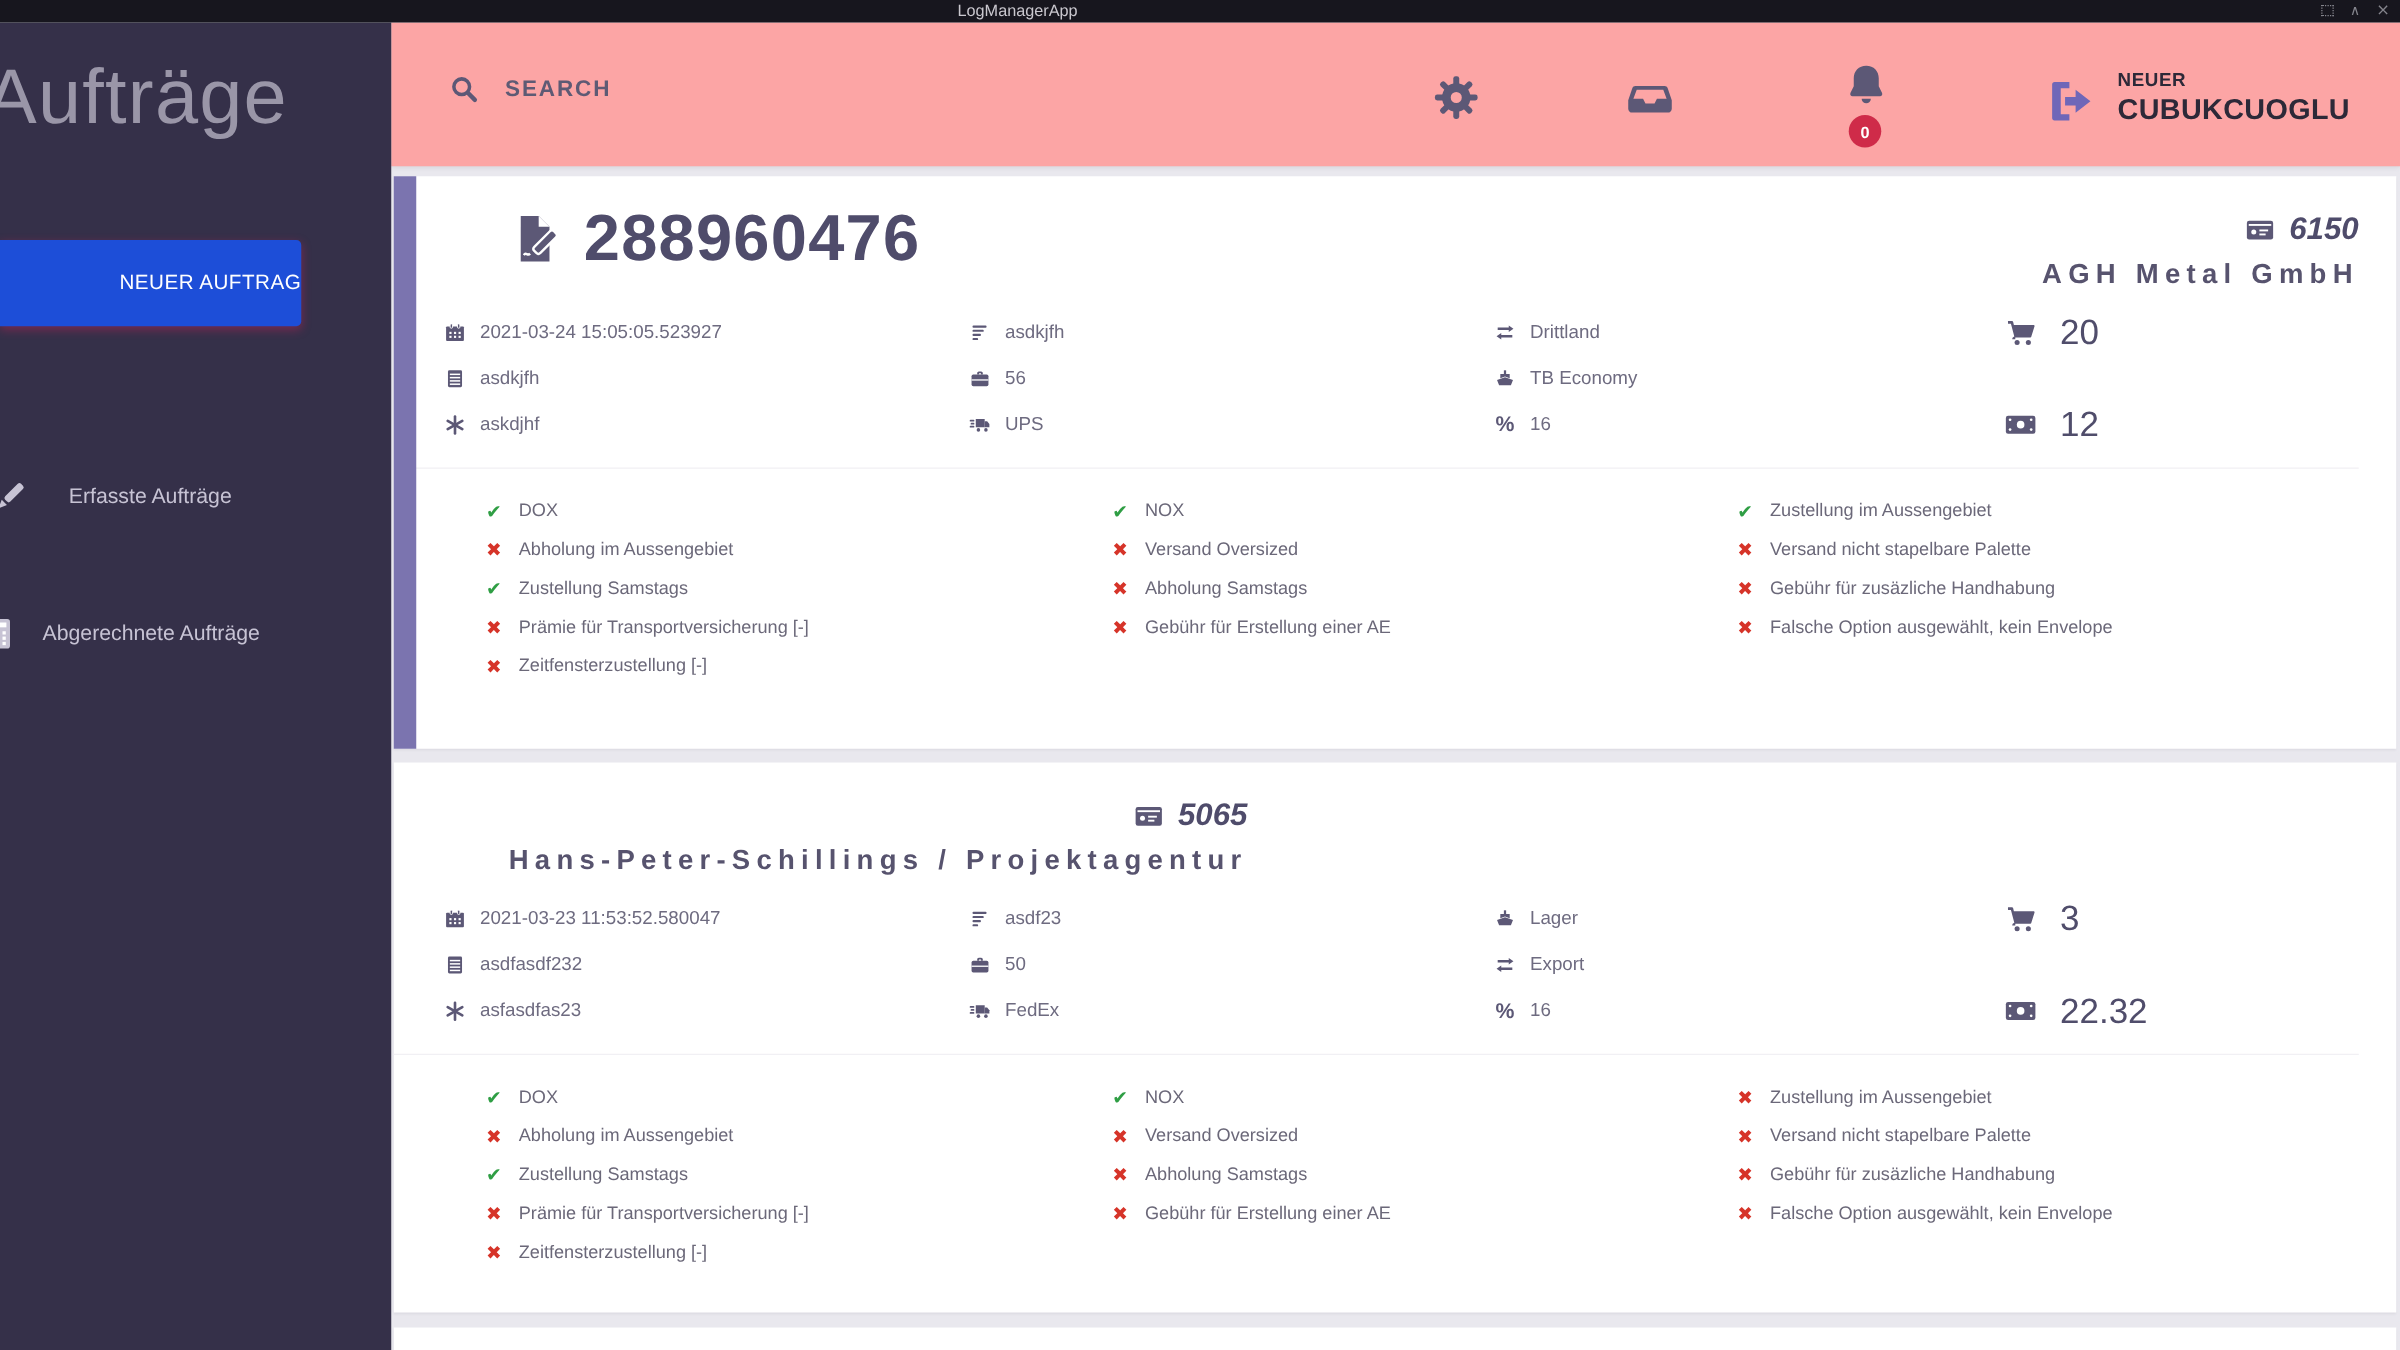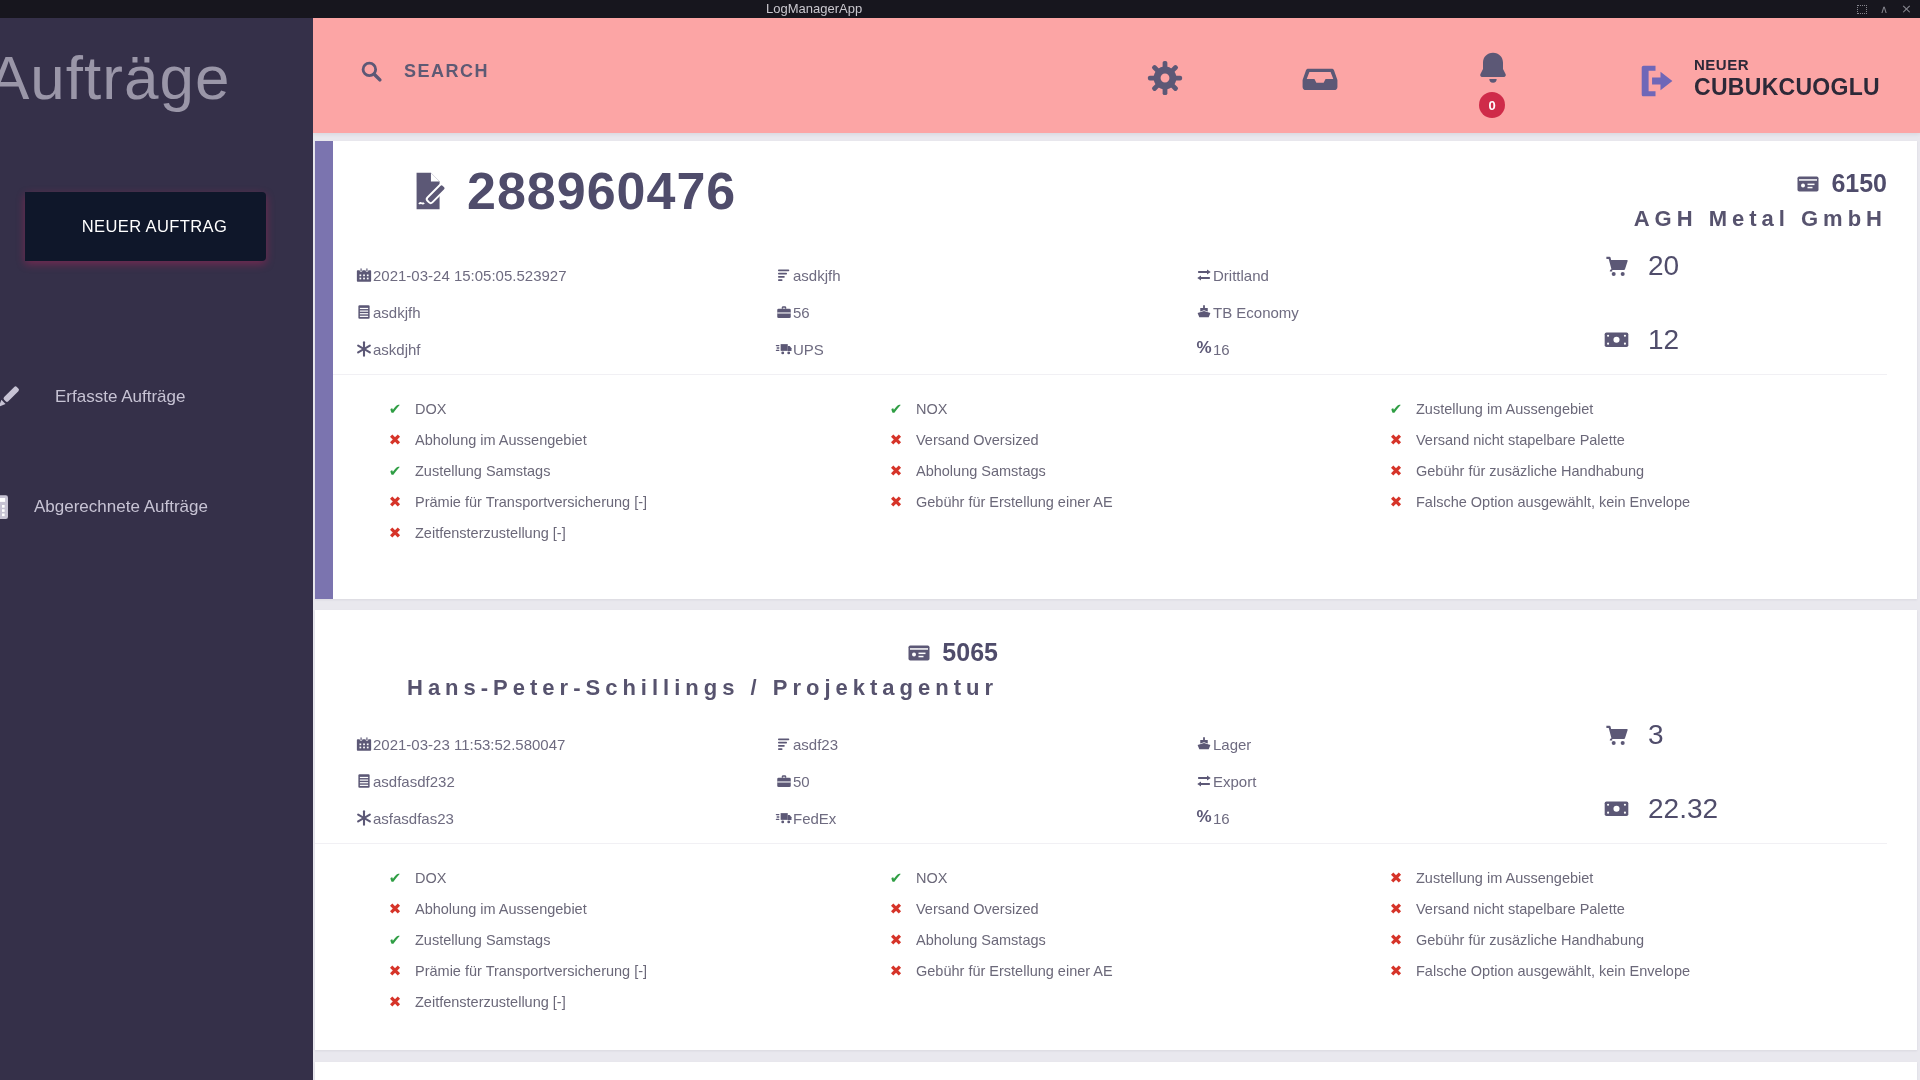--- a/index.html
+++ b/index.html
@@ -13,23 +13,23 @@
   .tb-title{position:absolute;left:766px;top:1px;font-size:13px;color:#c9c7ce;}
   .win-controls{position:absolute;right:8px;top:3px;display:flex;gap:13px;align-items:center;color:#85858d;}
   .wc{font-size:11px;line-height:11px;font-family:"DejaVu Sans",sans-serif;}
   .wc-restore{width:8px;height:7px;border:1px dotted #85858d;}
   .wc-min::before{content:"\2227";}
   .wc-close::before{content:"\00D7";font-size:13px;}
 
   
   #sidebar{position:absolute;left:0;top:18px;width:313px;height:1062px;background:#353049;overflow:hidden;z-index:30;}
   .side-title{position:absolute;top:24px;left:-12px;font-size:62px;font-weight:300;color:#9a96a8;letter-spacing:1px;white-space:nowrap;}
-  .new-btn{position:absolute;top:174px;left:0;width:241px;height:69px;background:#0f172a;border:none;
-           border-radius:0 4px 4px 0;color:#fff;font-size:16.5px;letter-spacing:.4px;text-align:center;
-           padding:0 0 0 18px;font-family:inherit;cursor:pointer;box-shadow:0 3px 8px rgba(236,28,94,.35);margin-left:25px;}
+  .new-btn{position:absolute;top:174px;left:0;width:241px;height:69px;background:#1d4ed8;border:none;
+           border-radius:0 4px 4px 0;color:#fff;font-size:16.5px;letter-spacing:.4px;text-align:right;
+           padding:0 0 0 18px;font-family:inherit;cursor:pointer;box-shadow:0 3px 8px rgba(236,28,94,.35);}
   .side-item{position:absolute;left:0;width:100%;height:40px;display:flex;align-items:center;color:#c7c3d4;font-size:17px;cursor:pointer;}
   .item1{top:359px;}
   .item2{top:469px;}
   .item1 .si{position:absolute;left:-8px;width:32px;height:32px;fill:#c7c3d4;}
   .item1 .side-label{margin-left:55px;}
   .item2 .si{position:absolute;left:-17px;width:30px;height:30px;fill:#c7c3d4;}
   .item2 .side-label{margin-left:34px;}
 
   
   #topbar{position:absolute;left:313px;top:18px;right:0;height:115px;background:#fca5a5;z-index:20;
@@ -58,26 +58,26 @@
   .card1{top:8px;height:458px;}
   .card2{top:477px;height:440px;}
   .card3{top:929px;height:60px;}
   .stripe{position:absolute;left:0;top:0;bottom:0;width:18px;background:#7b74af;}
 
   .card-head{display:flex;justify-content:space-between;align-items:flex-start;padding:24px 30px 0 56px;height:56px;margin-left:36px;}
   .order-id{display:flex;align-items:center;gap:14px;}
   .order-id .ic{width:46px;height:50px;}
   .num{font-size:52px;font-weight:600;color:#4f4c6b;letter-spacing:1px;line-height:52px;}
   .cust{display:flex;flex-direction:column;align-items:flex-end;padding-top:4px;}
-  .cust-no{display:flex;align-items:center;gap:10px;font-size:25px;font-weight:bold;color:#4f4c6b;}
+  .cust-no{display:flex;align-items:center;gap:10px;font-size:25px;font-weight:bold;color:#4f4c6b;font-style:italic;}
   .cust-no .ic{width:26px;height:24px;}
   .cust-name{margin-top:8px;font-size:22px;font-weight:bold;color:#57536e;letter-spacing:5px;white-space:nowrap;}
 
   .details{margin-top:26px;padding-left:40px;padding-right:30px;display:grid;grid-template-columns:420px 420px 390px 1fr;}
-  .drow{display:flex;align-items:flex-end;height:37px;font-size:15px;color:#6e6b80;}
+  .drow{display:flex;align-items:center;gap:11px;height:37px;font-size:15px;color:#6e6b80;}
   .drow .ic{width:18px;height:18px;flex:none;}
   .pct{width:18px;text-align:center;font-weight:bold;font-size:17px;color:#5c5876;}
   .stats .srow{display:flex;align-items:center;gap:18px;height:37px;padding-left:18px;}
   .stats .srow .ic{width:27px;height:27px;}
   .sval{font-size:28px;color:#504d6b;}
 
   .divider{height:1px;background:#f1f0f4;margin:16px 30px 0 0;}
   .options{margin-top:18px;padding-left:72px;display:grid;grid-template-columns:501px 500px 1fr;}
   .orow{display:flex;align-items:center;gap:12px;height:31px;font-size:14.5px;color:#6b6879;}
   .mark{width:16px;text-align:center;font-family:"DejaVu Sans",sans-serif;font-size:15px;font-weight:bold;}

